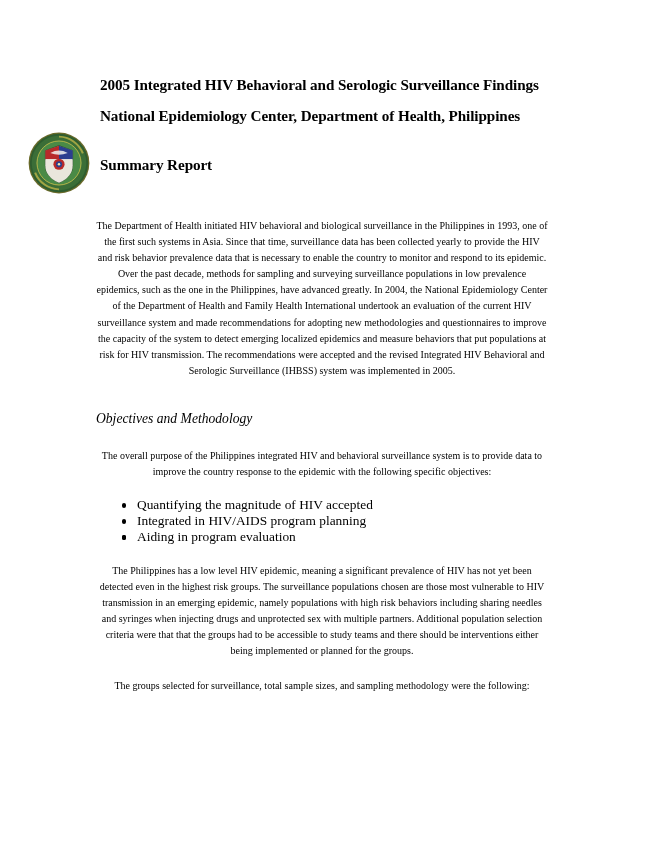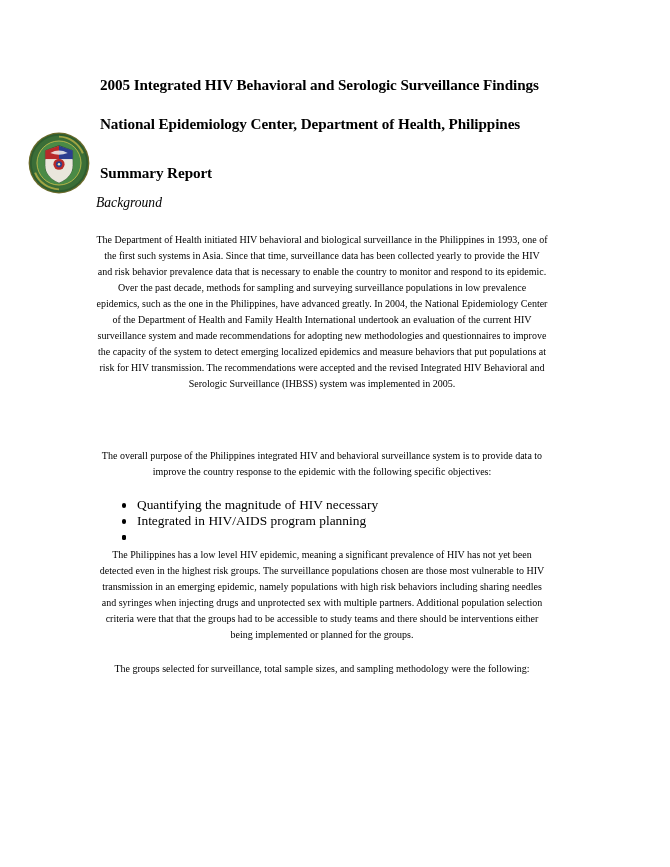--- a/index.html
+++ b/index.html
@@ -56,21 +56,21 @@
   }
 
   .title-line {
     font-weight: bold;
     font-size: 15.2px;
     letter-spacing: -0.1px;
     line-height: 1;
     white-space: nowrap;
   }
   .title-line-1 { margin-top: 17px; }
-  .title-line-2 { margin-top: 24px; }
+  .title-line-2 { margin-top: 16px; }
   .title-line-3 { margin-top: 34px; }
 
   
   .body-area {
     position: absolute;
     left: 96px;
     top: 196px;
     width: 452px;
   }
 
@@ -150,45 +150,46 @@
 
     <div class="title-block">
       <div class="title-line title-line-1">2005 Integrated HIV Behavioral and Serologic Surveillance Findings</div>
       <div class="title-line title-line-2">National Epidemiology Center, Department of Health, Philippines</div>
       <div class="title-line title-line-3">Summary Report</div>
     </div>
   </div>
 
   <div class="body-area">
 
-    <div class="sec-head">Background</div>
     <div class="gap-head-to-para"></div>
     <p class="para">The Department of Health initiated HIV behavioral and biological surveillance in the Philippines in 1993, one of the first such systems in Asia.  Since that time, surveillance data has been collected yearly to provide the HIV and risk behavior prevalence data that is necessary to enable the country to monitor and respond to its epidemic.  Over the past decade, methods for sampling and surveying surveillance populations in low prevalence epidemics, such as the one in the Philippines, have advanced greatly.  In 2004, the National Epidemiology Center of the Department of Health and Family Health International undertook an evaluation of the current HIV surveillance system and made recommendations for adopting new methodologies and questionnaires to improve the capacity of the system to detect emerging localized epidemics and measure behaviors that put populations at risk for HIV transmission.  The recommendations were accepted and the revised Integrated HIV Behavioral and Serologic Surveillance (IHBSS) system was implemented in 2005.</p>
 
     <div class="gap-para-to-head"></div>
 
+    <div class="sec-head">Objectives and Methodology</div>
     <div class="gap-head-to-para"></div>
     <p class="para">The overall purpose of the Philippines integrated HIV and behavioral surveillance system is to provide data to improve the country response to the epidemic with the following specific objectives:</p>
 
     <div class="gap-para-to-list"></div>
 
     <ul class="bullets">
       <li>
         <span class="bullet-dot"></span>
-        <span>Quantifying the magnitude of HIV necessary</span>
+        <span>Quantifying the magnitude of HIV accepted</span>
       </li>
       <li>
         <span class="bullet-dot"></span>
         <span>Integrated in HIV/AIDS program planning</span>
       </li>
       <li>
         <span class="bullet-dot"></span>
       </li>
       <li>
         <span class="bullet-dot"></span>
+        <span>Aiding in program evaluation</span>
       </li>
     </ul>
 
     <div class="gap-list-to-para"></div>
     <p class="para">The Philippines has a low level HIV epidemic, meaning a significant prevalence of HIV has not yet been detected even in the highest risk groups.  The surveillance populations chosen are those most vulnerable to HIV transmission in an emerging epidemic, namely populations with high risk behaviors including sharing needles and syringes when injecting drugs and unprotected sex with multiple partners.  Additional population selection criteria were that that the groups had to be accessible to study teams and there should be interventions either being implemented or planned for the groups.</p>
 
     <div class="gap-para-to-para"></div>
     <p class="para">The groups selected for surveillance, total sample sizes, and sampling methodology were the following:</p>
 
   </div>

